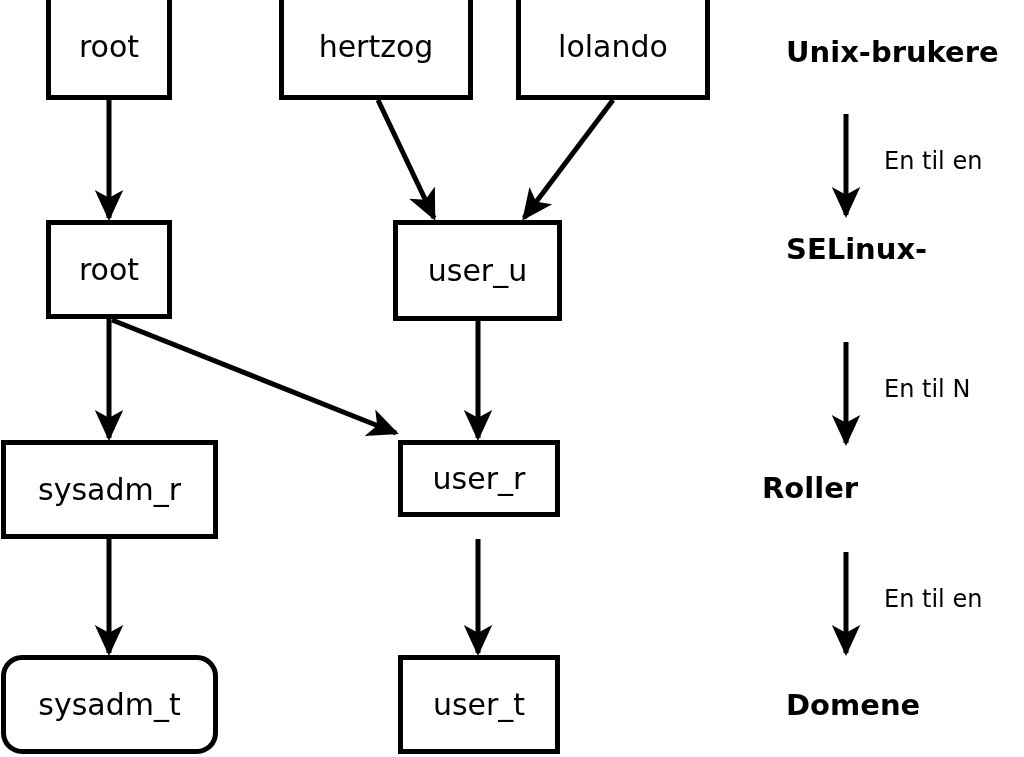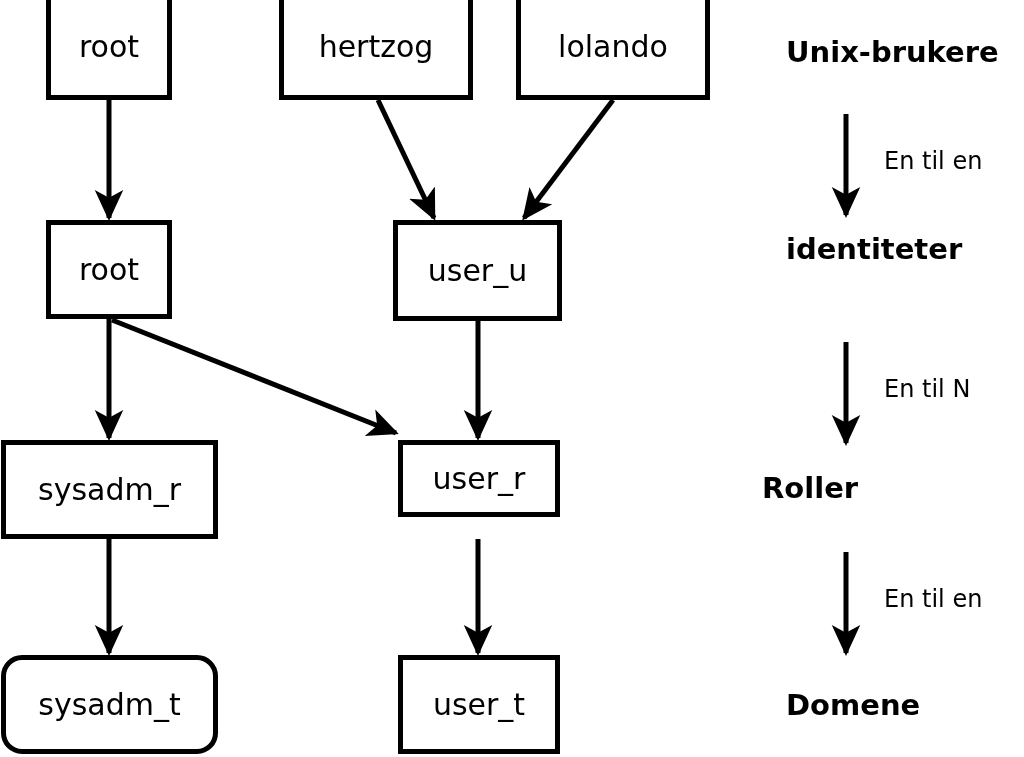--- a/index.html
+++ b/index.html
@@ -116,21 +116,21 @@
       <div class="node-box" style="left: 1px; top: 655px; width: 217px; height: 99px; border-color: rgb(0, 0, 0); background: rgb(255, 255, 255); border-radius: 21px;">
         <span class="node-label" style="color: rgb(0, 0, 0);">sysadm_t</span>
       </div>
       <div class="node-box" style="left: 398px; top: 655px; width: 162px; height: 99px; border-color: rgb(0, 0, 0); background: rgb(255, 255, 255);">
         <span class="node-label" style="color: rgb(0, 0, 0);">user_t</span>
       </div>
     </div>
 
   <div id="legend-layer">
       <div class="legend-title" style="left: 786px; top: 32px; color: rgb(0, 0, 0);"><div>Unix-brukere</div></div>
-      <div class="legend-title" style="left: 786px; top: 229px; color: rgb(0, 0, 0);"><div>identiteter</div></div>
+      <div class="legend-title" style="left: 786px; top: 229px; color: rgb(0, 0, 0);"><div>SELinux-</div></div>
       <div class="legend-title" style="left: 762px; top: 468px; color: rgb(0, 0, 0); text-align: right;"><div>Roller</div></div>
       <div class="legend-title" style="left: 786px; top: 685px; color: rgb(0, 0, 0);"><div>Domene</div></div>
       <div class="legend-edge-label" style="left: 884px; top: 149px; color: rgb(0, 0, 0);">En til en</div>
       <div class="legend-edge-label" style="left: 884px; top: 377px; color: rgb(0, 0, 0);">En til N</div>
       <div class="legend-edge-label" style="left: 884px; top: 587px; color: rgb(0, 0, 0);">En til en</div>
     </div>
 
 </div>
 
 </body></html>

